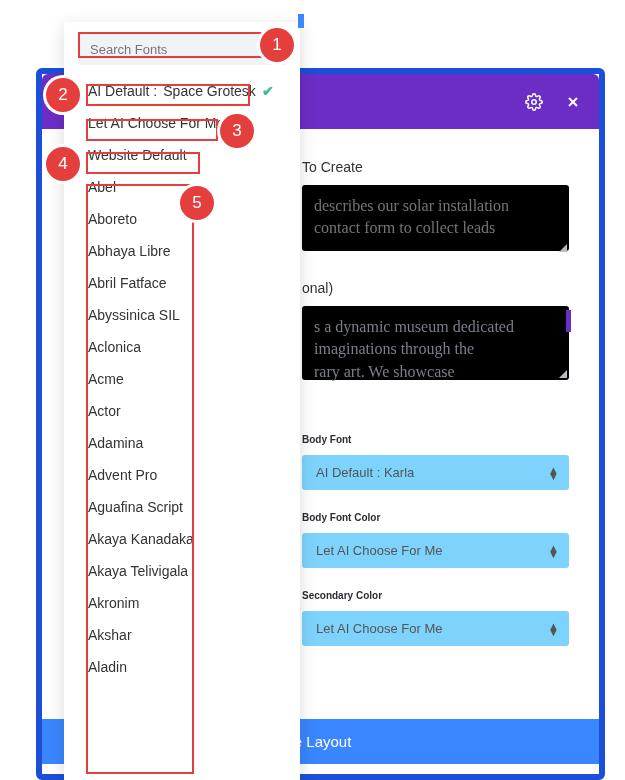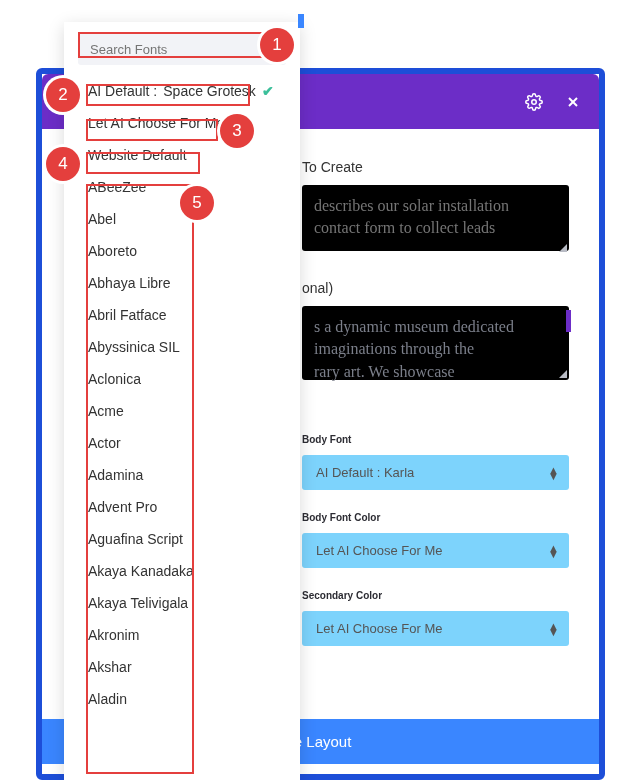--- a/index.html
+++ b/index.html
@@ -219,23 +219,20 @@
       <span class="check-icon">✔</span>
     </div>
     <div class="font-item">
       <span>Let AI Choose For Me</span>
     </div>
     <div class="font-item">
       <span>Website Default</span>
     </div>
     <div id="fonts-container">
         <div class="font-item">
-          <span>ABeeZee</span>
-        </div>
-        <div class="font-item">
           <span>Abel</span>
         </div>
         <div class="font-item">
           <span>Aboreto</span>
         </div>
         <div class="font-item">
           <span>Abhaya Libre</span>
         </div>
         <div class="font-item">
           <span>Abril Fatface</span>

